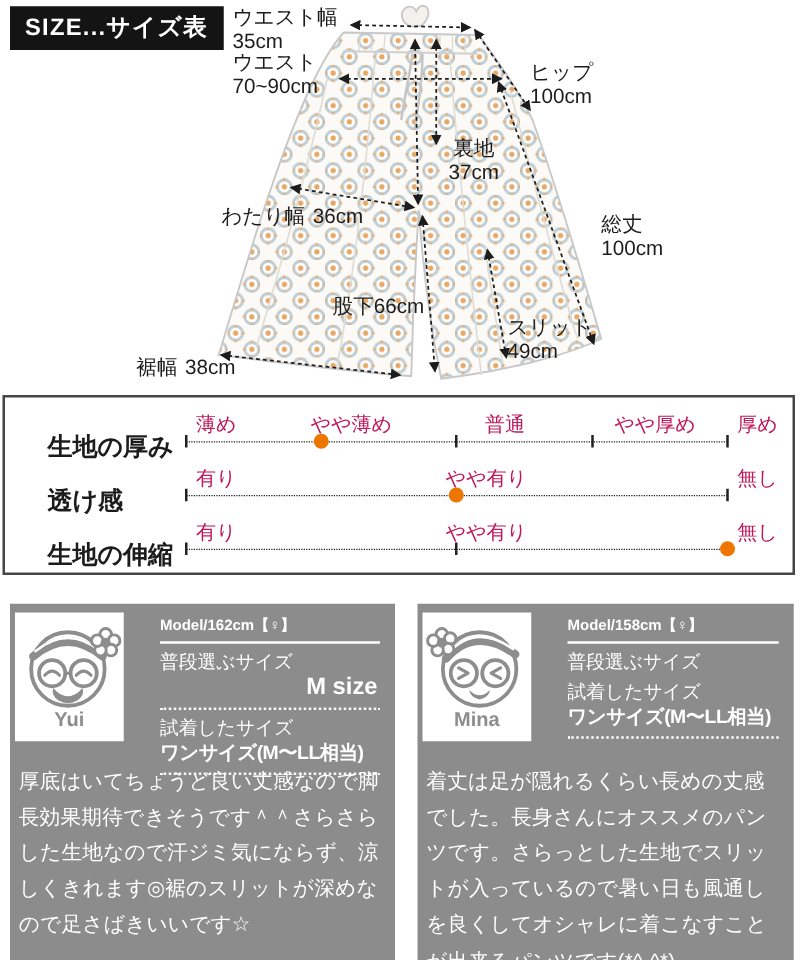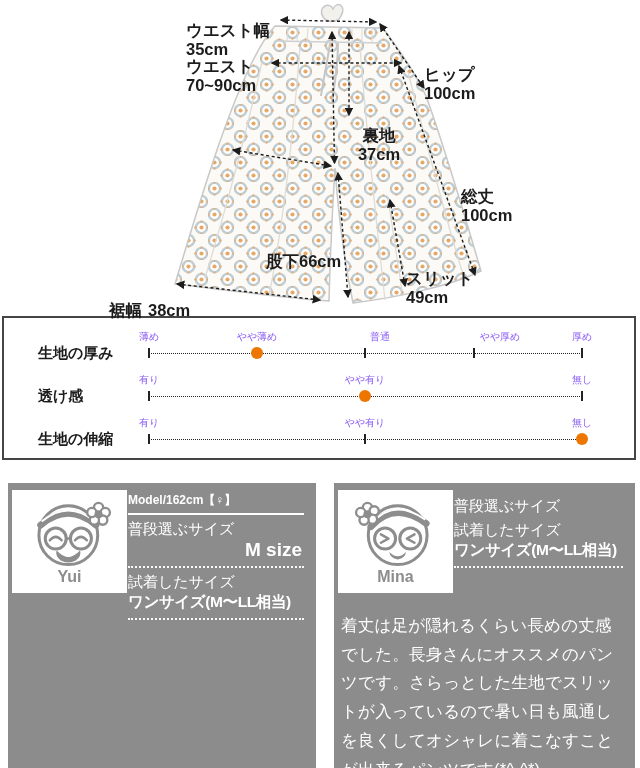--- a/index.html
+++ b/index.html
@@ -10,46 +10,47 @@
   
   .size-title{
     position:absolute;left:8px;top:5px;z-index:5;
     background:var(--title-bg,#141414);color:#fff;font-weight:700;font-size:19px;
     letter-spacing:1px;padding:4px 13px 5px 12px;
   }
   
   .diagram{position:absolute;left:0;top:0;width:640px;height:316px;}
   .diagram svg{position:absolute;left:0;top:0;}
   .mlabel{
-    position:absolute;font-weight:700;font-size:16.5px;line-height:1.16;
-    color:#1c1c1c;white-space:nowrap;z-index:3;margin-top:16px;
+    position:absolute;font-weight:400;font-size:16.5px;line-height:1.16;
+    color:#1c1c1c;white-space:nowrap;z-index:3;
   }
   .mlabel.center{text-align:center;}
   .sp{margin-left:6px;}
   
   .spec-box{
     position:absolute;left:2px;top:316px;width:634px;height:144px;
     border:2px solid #454545;background:#fff;box-sizing:border-box;
   }
-  .spec-name{position:absolute;left:34px;font-weight:700;font-size:15px;white-space:nowrap;}
+  .spec-name{position:absolute;left:34px;font-weight:700;font-size:20px;white-space:nowrap;}
   .spec-line{position:absolute;left:145px;width:433px;height:0;border-top:1.6px dotted #222;}
   .tick{position:absolute;width:2px;height:10px;background:#222;transform:translate(-50%,-50%);}
   .tick-label{
-    position:absolute;font-size:10px;color:#8b5cf6;transform:translateX(-50%);
+    position:absolute;font-size:16px;color:#be185d;transform:translateX(-50%);
     white-space:nowrap;
+    margin-left:24px;
   }
   .dot{
     position:absolute;width:12px;height:12px;border-radius:50%;
     background:var(--accent-dot,#ed7600);transform:translate(-50%,-50%);z-index:2;
   }
   
   .card{position:absolute;top:483px;height:285px;background:var(--card-bg,#8c8c8c);}
   #card-left{left:8px;width:308px;}
   #card-right{left:334px;width:301px;}
-  .avatar-box{position:absolute;left:4px;top:7px;width:115px;height:103px;background:#fff;}
+  .avatar-box{position:absolute;left:4px;top:7px;width:87px;height:103px;background:#fff;}
   .avatar-box svg{display:block;margin:3px auto 0;}
   .avatar-name{text-align:center;color:#8d8d8d;font-weight:700;font-size:16px;line-height:1;}
   .card-head{position:absolute;left:120px;right:12px;top:9px;color:#fff;}
   .m-title{font-weight:700;font-size:12px;padding-bottom:4px;border-bottom:2px solid #fff;white-space:nowrap;}
   .m-label{font-size:15px;margin-top:5px;white-space:nowrap;}
   .m-value{font-weight:700;font-size:19px;text-align:right;padding:0 2px 5px 0;border-bottom:2px dotted rgba(255,255,255,.95);white-space:nowrap;}
   .m-value.wide{font-size:15.5px;text-align:left;letter-spacing:-0.4px;}
   .review{
     position:absolute;left:7px;right:10px;top:128px;color:#fff;
     font-size:16.5px;line-height:1.74;letter-spacing:0.2px;
@@ -122,38 +123,42 @@
       <line x1="332" y1="32" x2="334.5" y2="163"></line>
       <line x1="349" y1="32" x2="349" y2="115"></line>
       <line x1="233" y1="150" x2="331" y2="166"></line>
       <line x1="399" y1="66" x2="475" y2="275"></line>
       <line x1="338" y1="173" x2="348" y2="297"></line>
       <line x1="390" y1="200" x2="405" y2="286"></line>
       <line x1="177" y1="284" x2="320" y2="300"></line>
     </g>
   </svg>
 
+  <div class="size-title">SIZE...サイズ表</div>
 
   <div class="mlabel" style="left:186px;top:5px">
     <div>ウエスト幅</div>
       <div>35cm</div>
   </div>
   <div class="mlabel" style="left:186px;top:41px">
     <div>ウエスト</div>
       <div>70~90cm</div>
   </div>
   <div class="mlabel" style="left:424px;top:49px">
     <div>ヒップ</div>
       <div>100cm</div>
   </div>
   <div class="mlabel center" style="left:355px;top:110px;width:48px">
     <div>裏地</div>
       <div>37cm</div>
   </div>
-  <div class="mlabel" style="left:461px;top:171px">
+  <div class="mlabel" style="left:177px;top:164px">
+    <span>わたり幅</span><span class="sp">36cm</span>
+  </div>
+  <div class="mlabel" style="left:481px;top:171px">
     <div>総丈</div>
       <div>100cm</div>
   </div>
   <div class="mlabel" style="left:266px;top:236px">
     <span>股下</span><span>66cm</span>
   </div>
   <div class="mlabel" style="left:406px;top:253px">
     <div>スリット</div>
       <div>49cm</div>
   </div>
@@ -223,20 +228,21 @@
     </svg>
     <div class="avatar-name">Yui</div>
   </div>
   <div class="card-head">
     <div class="m-title">Model/162cm【♀】</div>
     <div class="m-label">普段選ぶサイズ</div>
     <div class="m-value">M size</div>
     <div class="m-label">試着したサイズ</div>
     <div class="m-value wide">ワンサイズ(M〜LL相当)</div>
   </div>
+  <div class="review">厚底はいてちょうど良い丈感なので脚長効果期待できそうです＾＾さらさらした生地なので汗ジミ気にならず、涼しくきれます◎裾のスリットが深めなので足さばきいいです☆</div>
 </div>
 
 <div class="card" id="card-right">
   <div class="avatar-box">
     <svg width="84" height="76" viewBox="0 0 100 90">
       <g fill="none" stroke="#8d8d8d" stroke-width="3.6" stroke-linecap="round">
         <circle cx="52" cy="50" r="35" fill="#fff"></circle>
         <path d="M20,40 Q48,8 86,36" stroke-width="8"></path>
         <path d="M22,35 Q48,6 84,31" stroke="#fff" stroke-width="2.4"></path>
         <circle cx="37" cy="54" r="12.5" fill="#fff"></circle>
@@ -251,18 +257,19 @@
           <circle cx="24" cy="21" r="5.5"></circle>
           <circle cx="22" cy="31" r="5.5"></circle>
         <circle cx="12" cy="32" r="5.5"></circle>
           <circle cx="8" cy="23" r="5.5"></circle>
         <circle cx="16" cy="25" r="3.4" fill="#8d8d8d"></circle>
       </g>
     </svg>
     <div class="avatar-name">Mina</div>
   </div>
   <div class="card-head">
+    <div class="m-title">Model/158cm【♀】</div>
     <div class="m-label">普段選ぶサイズ</div>
     <div class="m-label">試着したサイズ</div>
     <div class="m-value wide">ワンサイズ(M〜LL相当)</div>
   </div>
   <div class="review">着丈は足が隠れるくらい長めの丈感でした。長身さんにオススメのパンツです。さらっとした生地でスリットが入っているので暑い日も風通しを良くしてオシャレに着こなすことが出来るパンツです(*^-^*)</div>
 </div>
 
 </body></html>

